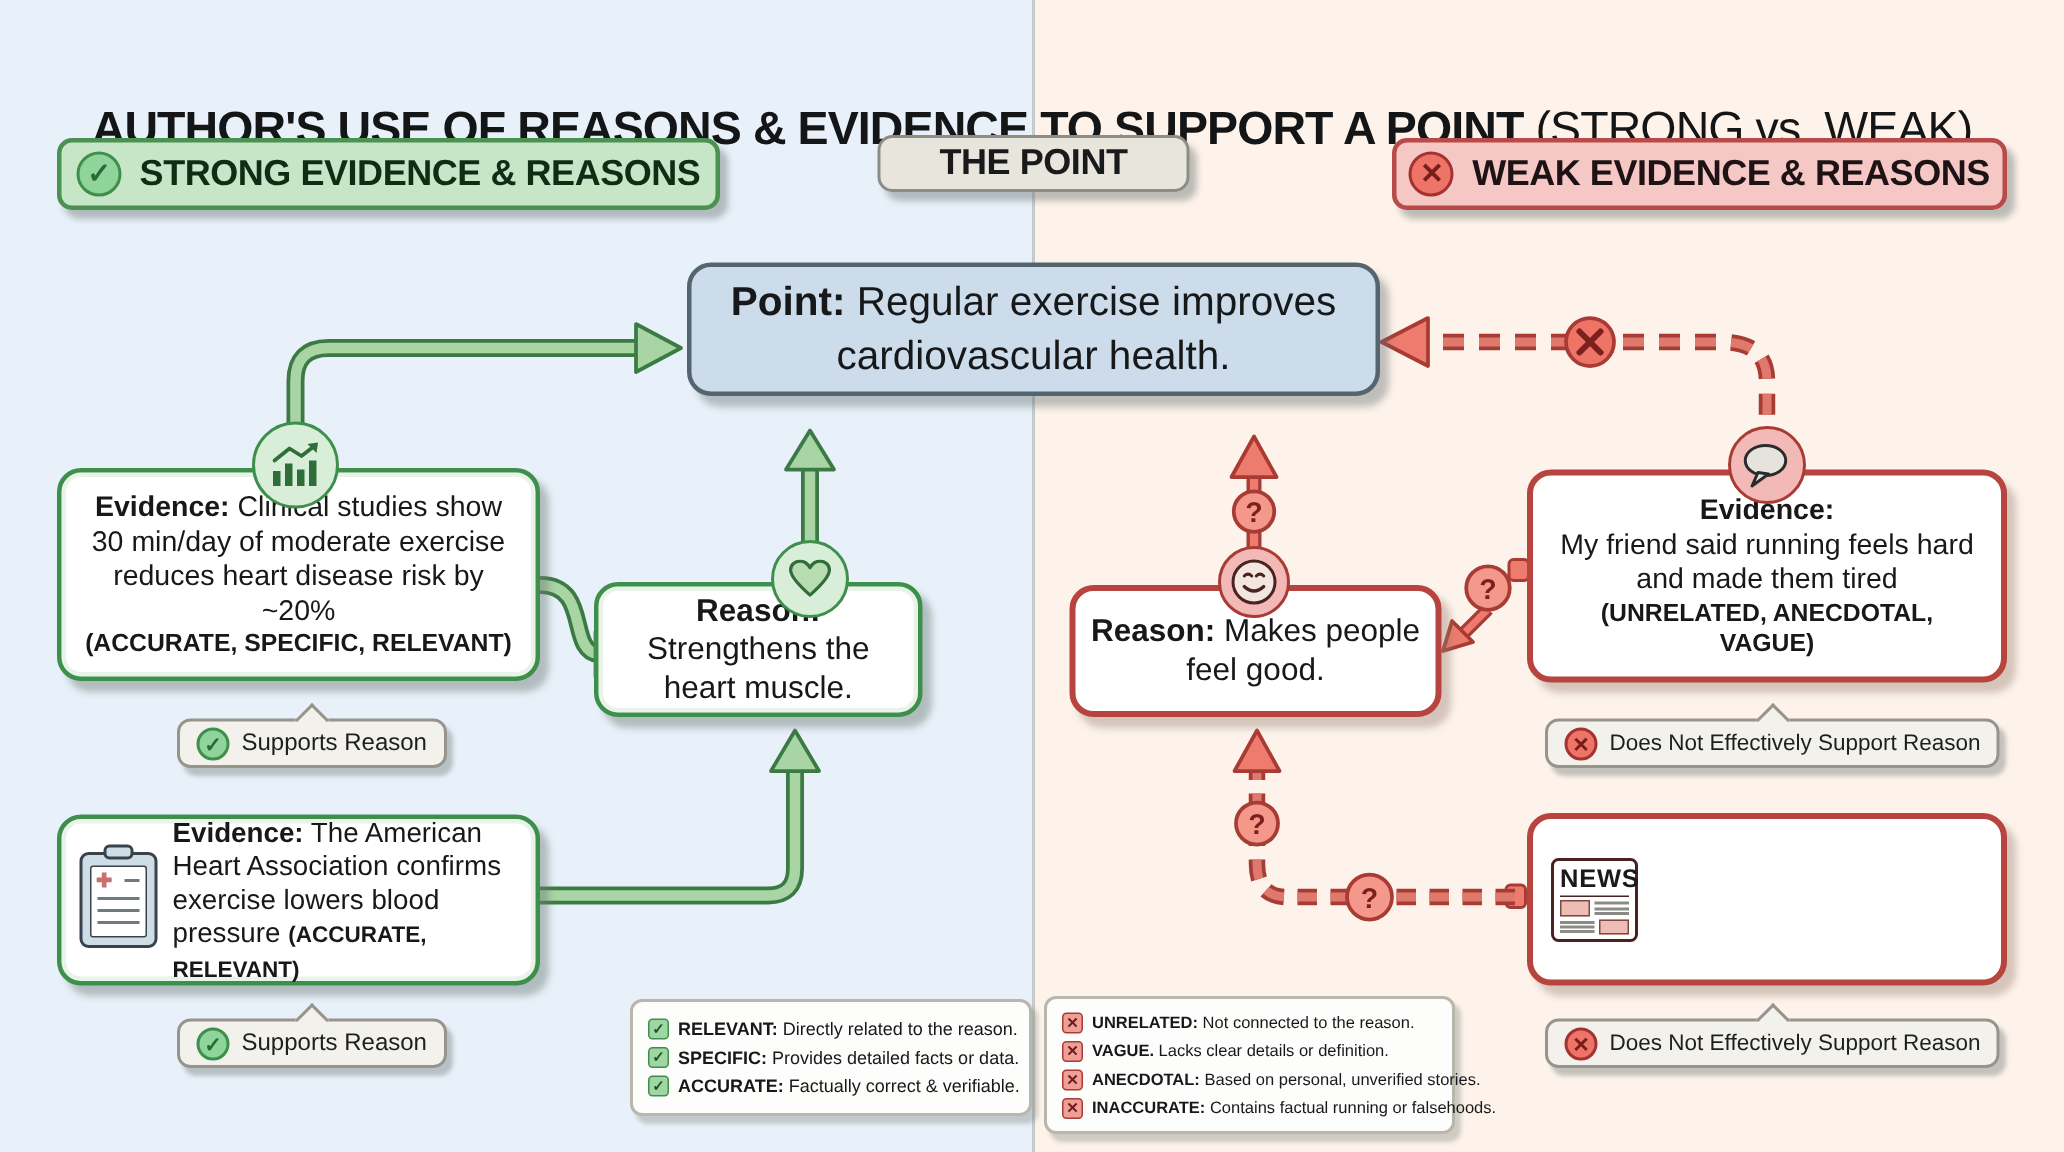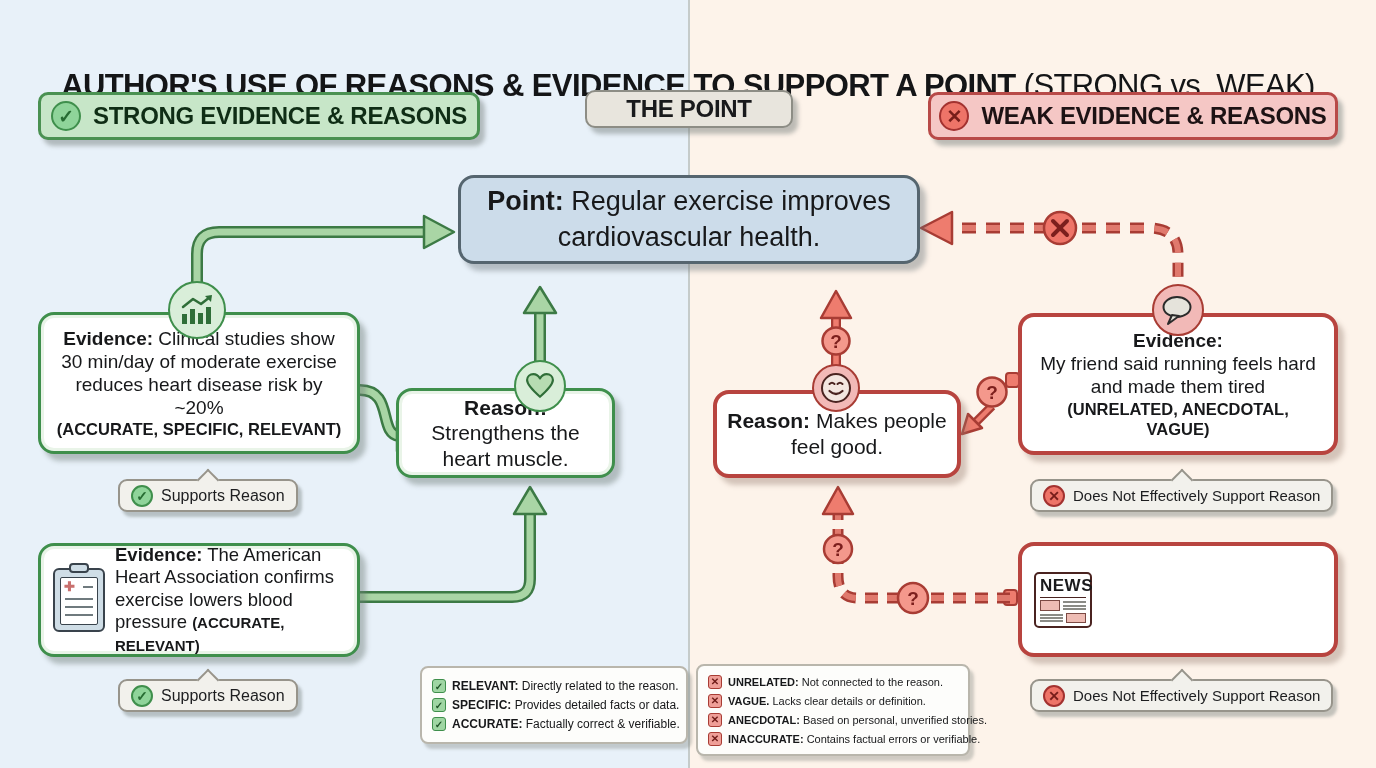--- a/index.html
+++ b/index.html
@@ -341,16 +341,16 @@
     <div class="lg-row">
       <span class="lg-box lg-x">
           <span>✕</span>
         </span>
       <span><span class="bold">ANECDOTAL:</span><span> Based on personal, unverified stories.</span></span>
     </div>
     <div class="lg-row">
       <span class="lg-box lg-x">
           <span>✕</span>
         </span>
-      <span><span class="bold">INACCURATE:</span><span> Contains factual errors or verifiable.</span></span>
+      <span><span class="bold">INACCURATE:</span><span> Contains factual running or falsehoods.</span></span>
     </div>
   </div>
 </div>
 
 </body></html>

